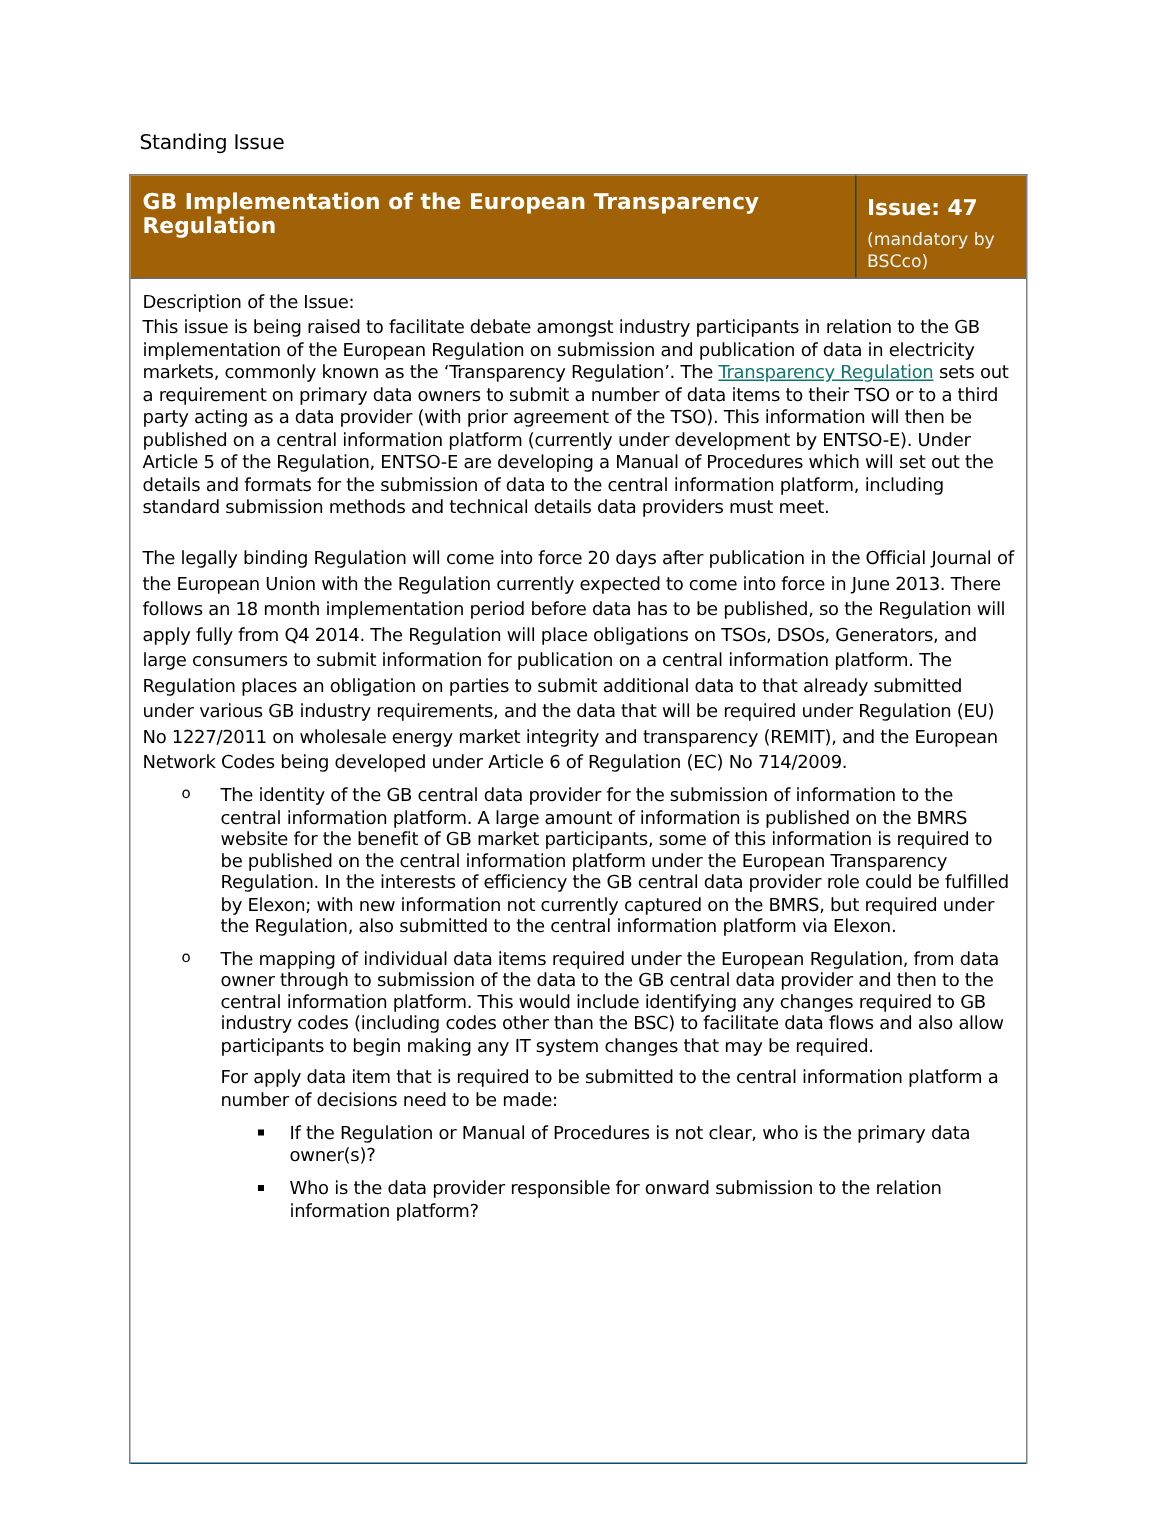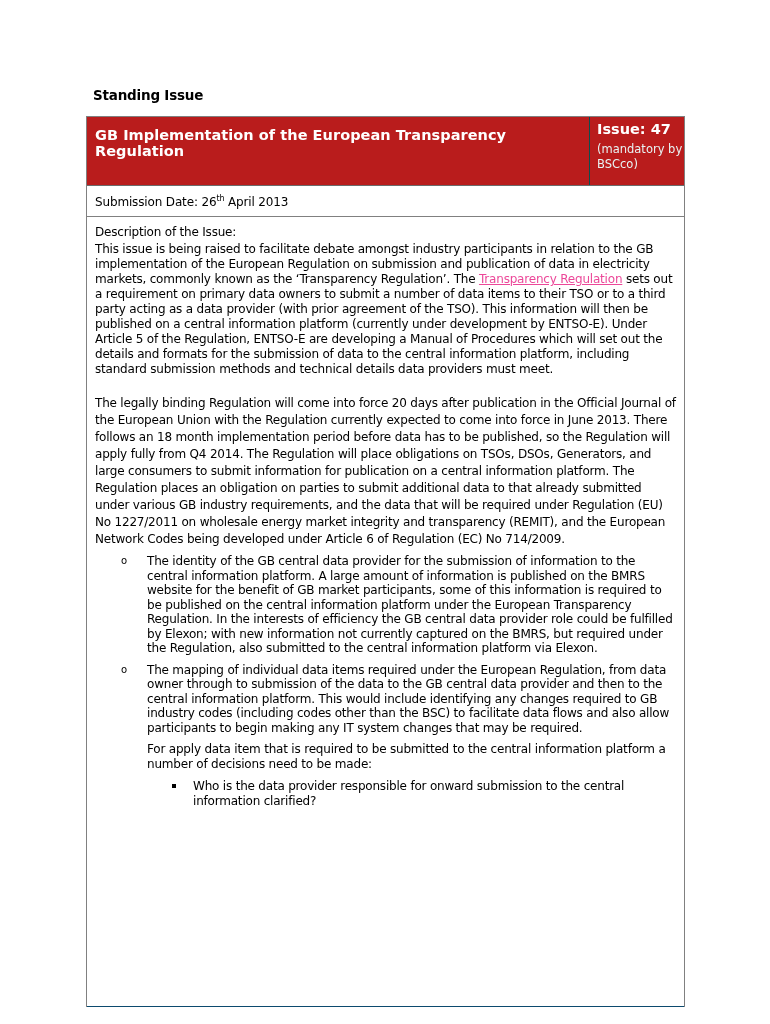--- a/index.html
+++ b/index.html
@@ -2,48 +2,48 @@
 <html><head>
 <meta charset="utf-8">
 <style>
   html, body { margin: 0; padding: 0; background: #ffffff; }
   body {
     width: 770px; height: 1024px; position: relative; overflow: hidden;
     font-family: "DejaVu Sans", sans-serif; color: #000;
   }
   .page-heading {
     position: absolute; left: 93px; top: 87px;
-    font-size: 13.5px; font-weight: bold; letter-spacing: -0.2px;
+    font-size: 13.5px; font-weight: normal; letter-spacing: -0.2px;
   }
   .issue-table {
     position: absolute; left: 86px; top: 116px; width: 599px;
     border: 1px solid #808080; border-bottom: none;
     box-sizing: border-box;
   }
-  .title-row { display: flex; background: #b91c1c; color: #fff; height: 68px; border-bottom: 1px solid #6b6b6b; }
+  .title-row { display: flex; background: #a16207; color: #fff; height: 68px; border-bottom: 1px solid #6b6b6b; }
   .title-cell {
     flex: 1; padding: 10px 0 0 8px; font-size: 14.5px; font-weight: bold;
     letter-spacing: 0.05px;
   }
   .issue-cell {
-    width: 95px; border-left: 1px solid #0b4e50; padding: 4px 0 0 7px; box-sizing: border-box;
+    width: 114px; border-left: 1px solid #0b4e50; padding: 14px 0 0 7px; box-sizing: border-box;
   }
   .issue-num { font-size: 14.5px; font-weight: bold; }
   .issue-note { font-size: 11.5px; line-height: 15px; margin-top: 5px; color: #e8f3f3; }
   .date-row {
     height: 31px; border-bottom: 1px solid #808080; box-sizing: border-box;
     font-size: 12px; padding: 8px 0 0 8px; letter-spacing: -0.15px;
   }
   .date-row sup { font-size: 8px; }
   .desc-row { padding: 8px 8px 0 8px; font-size: 12px; line-height: 15px; letter-spacing: -0.2px; height: 790px; box-sizing: border-box; border-bottom: 1px solid #0c4a6e; overflow: hidden; }
   .desc-row p { margin: 0; }
   .desc-label { margin-bottom: 2px !important; }
   .p-gap { margin-top: 18px !important; line-height: 17px; }
   .p-gap2 { margin-top: 28px !important; }
-  a.link { color: #ec4899; text-decoration: underline; }
+  a.link { color: #0f766e; text-decoration: underline; }
   .list-o { margin: 6px 0 0 0; padding: 0; list-style: none; }
   .list-o > li { position: relative; padding-left: 52px; margin-bottom: 7px; line-height: 14.5px; }
   .list-o > li .bullet-o { position: absolute; left: 26px; top: 0; font-size: 10px; }
   .subpara { margin-top: 7px !important; }
   .list-sq { margin: 8px 0 0 0; padding: 0; list-style: none; }
   .list-sq > li { position: relative; padding-left: 46px; margin-bottom: 8px; line-height: 14.5px; }
   .list-sq > li .bullet-sq { position: absolute; left: 25px; top: 5px; width: 4px; height: 4px; background: #000; }
 </style>
 </head>
 <body>
@@ -52,40 +52,43 @@
 
 <div class="issue-table">
   <div class="title-row">
     <div class="title-cell">GB Implementation of the European Transparency Regulation</div>
     <div class="issue-cell">
       <div class="issue-num">Issue: 47</div>
       <div class="issue-note">(mandatory by BSCco)</div>
     </div>
   </div>
 
-  <div class="date-row"><span>Submission Date: 26</span><sup>th</sup><span> April 2013</span></div>
 
   <div class="desc-row">
     <p class="desc-label">Description of the Issue:</p>
     <p><span>This issue is being raised to facilitate debate amongst industry participants in relation to the GB implementation of the European Regulation on submission and publication of data in electricity markets, commonly known as the ‘Transparency Regulation’. The </span><a class="link" href="#">Transparency Regulation</a><span> sets out a requirement on primary data owners to submit a number of data items to their TSO or to a third party acting as a data provider (with prior agreement of the TSO). This information will then be published on a central information platform (currently under development by ENTSO-E). Under Article 5 of the Regulation, ENTSO-E are developing a Manual of Procedures which will set out the details and formats for the submission of data to the central information platform, including standard submission methods and technical details data providers must meet.</span></p>
 
     <p class="p-gap">The legally binding Regulation will come into force 20 days after publication in the Official Journal of the European Union with the Regulation currently expected to come into force in June 2013. There follows an 18 month implementation period before data has to be published, so the Regulation will apply fully from Q4 2014. The Regulation will place obligations on TSOs, DSOs, Generators, and large consumers to submit information for publication on a central information platform. The Regulation places an obligation on parties to submit additional data to that already submitted under various GB industry requirements, and the data that will be required under Regulation (EU) No 1227/2011 on wholesale energy market integrity and transparency (REMIT), and the European Network Codes being developed under Article 6 of Regulation (EC) No 714/2009.</p>
 
 
     <ul class="list-o">
       <li>
         <span class="bullet-o">o</span>
         <span>The identity of the GB central data provider for the submission of information to the central information platform. A large amount of information is published on the BMRS website for the benefit of GB market participants, some of this information is required to be published on the central information platform under the European Transparency Regulation. In the interests of efficiency the GB central data provider role could be fulfilled by Elexon; with new information not currently captured on the BMRS, but required under the Regulation, also submitted to the central information platform via Elexon.</span>
       </li>
       <li>
         <span class="bullet-o">o</span>
         <span>The mapping of individual data items required under the European Regulation, from data owner through to submission of the data to the GB central data provider and then to the central information platform. This would include identifying any changes required to GB industry codes (including codes other than the BSC) to facilitate data flows and also allow participants to begin making any IT system changes that may be required.</span>
         <p class="subpara">For apply data item that is required to be submitted to the central information platform a number of decisions need to be made:</p>
         <ul class="list-sq">
           <li>
             <span class="bullet-sq"></span>
-            <span>Who is the data provider responsible for onward submission to the central information clarified?</span>
+            <span>If the Regulation or Manual of Procedures is not clear, who is the primary data owner(s)?</span>
+          </li>
+          <li>
+            <span class="bullet-sq"></span>
+            <span>Who is the data provider responsible for onward submission to the relation information platform?</span>
           </li>
         </ul>
       </li>
     </ul>
   </div>
 </div>
 
 </body></html>

